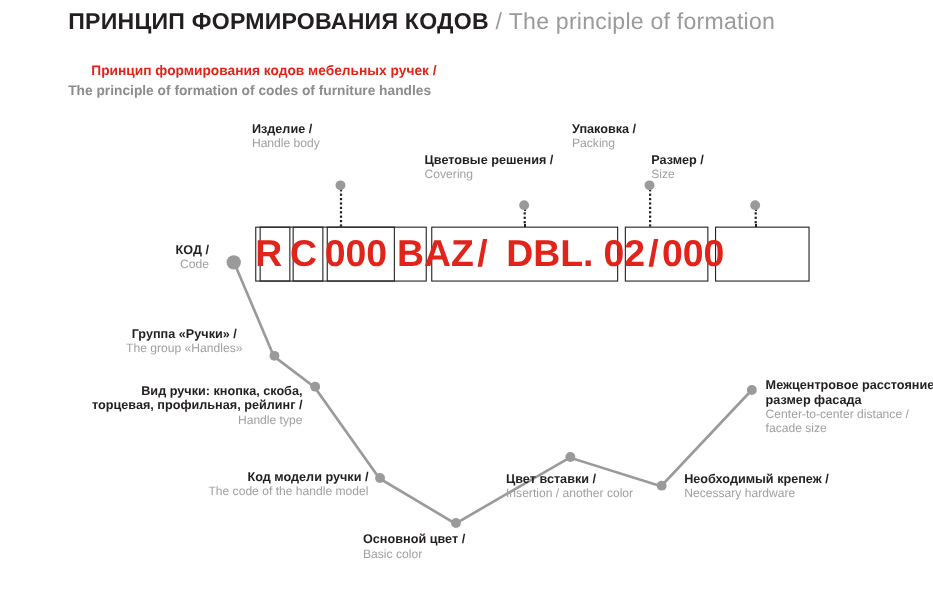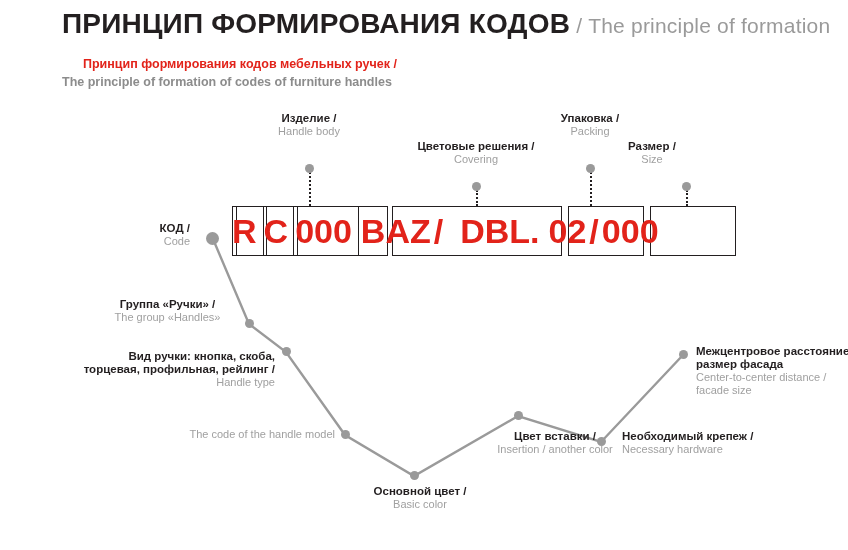--- a/index.html
+++ b/index.html
@@ -18,21 +18,21 @@
     width: 848px;
     height: 550px;
   }
   .title-row {
     position: absolute;
     left: 62px;
     top: 8px;
     white-space: nowrap;
   }
   .title-ru {
-    font-size: 28px;
+    font-size: 21px;
     font-weight: bold;
     color: #231f20;
     letter-spacing: 0.2px;
   }
   .title-en {
     font-size: 21px;
     color: #9a9a9a;
     letter-spacing: 0.2px;
   }
   .subtitle {
@@ -115,21 +115,21 @@
     font-size: 11.5px;
     font-weight: bold;
     color: #231f20;
     display: block;
   }
   .lbl .en {
     font-size: 11px;
     color: #a0a0a0;
     display: block;
   }
-  .lbl.center { text-align: center; }
+  .lbl.center { }
   .lbl.right  { text-align: right; }
   .lbl.left   { text-align: left; }
 
   svg.lines {
     position: absolute;
     left: 0;
     top: 0;
     width: 848px;
     height: 550px;
     pointer-events: none;
@@ -247,20 +247,21 @@
     <span class="en">The group «Handles»</span>
   </div>
 
   <div class="lbl right" style="left:60px; top:350px; width:215px;">
     <span class="ru">Вид ручки: кнопка, скоба,</span>
     <span class="ru">торцевая, профильная, рейлинг /</span>
     <span class="en">Handle type</span>
   </div>
 
   <div class="lbl right" style="left:150px; top:428px; width:185px;">
+    <span class="ru">Код модели ручки /</span>
     <span class="en">The code of the handle model</span>
   </div>
 
   <div class="lbl center" style="left:330px; top:485px; width:180px;">
     <span class="ru">Основной цвет /</span>
     <span class="en">Basic color</span>
   </div>
 
   <div class="lbl center" style="left:460px; top:430px; width:190px;">
     <span class="ru">Цвет вставки /</span>

